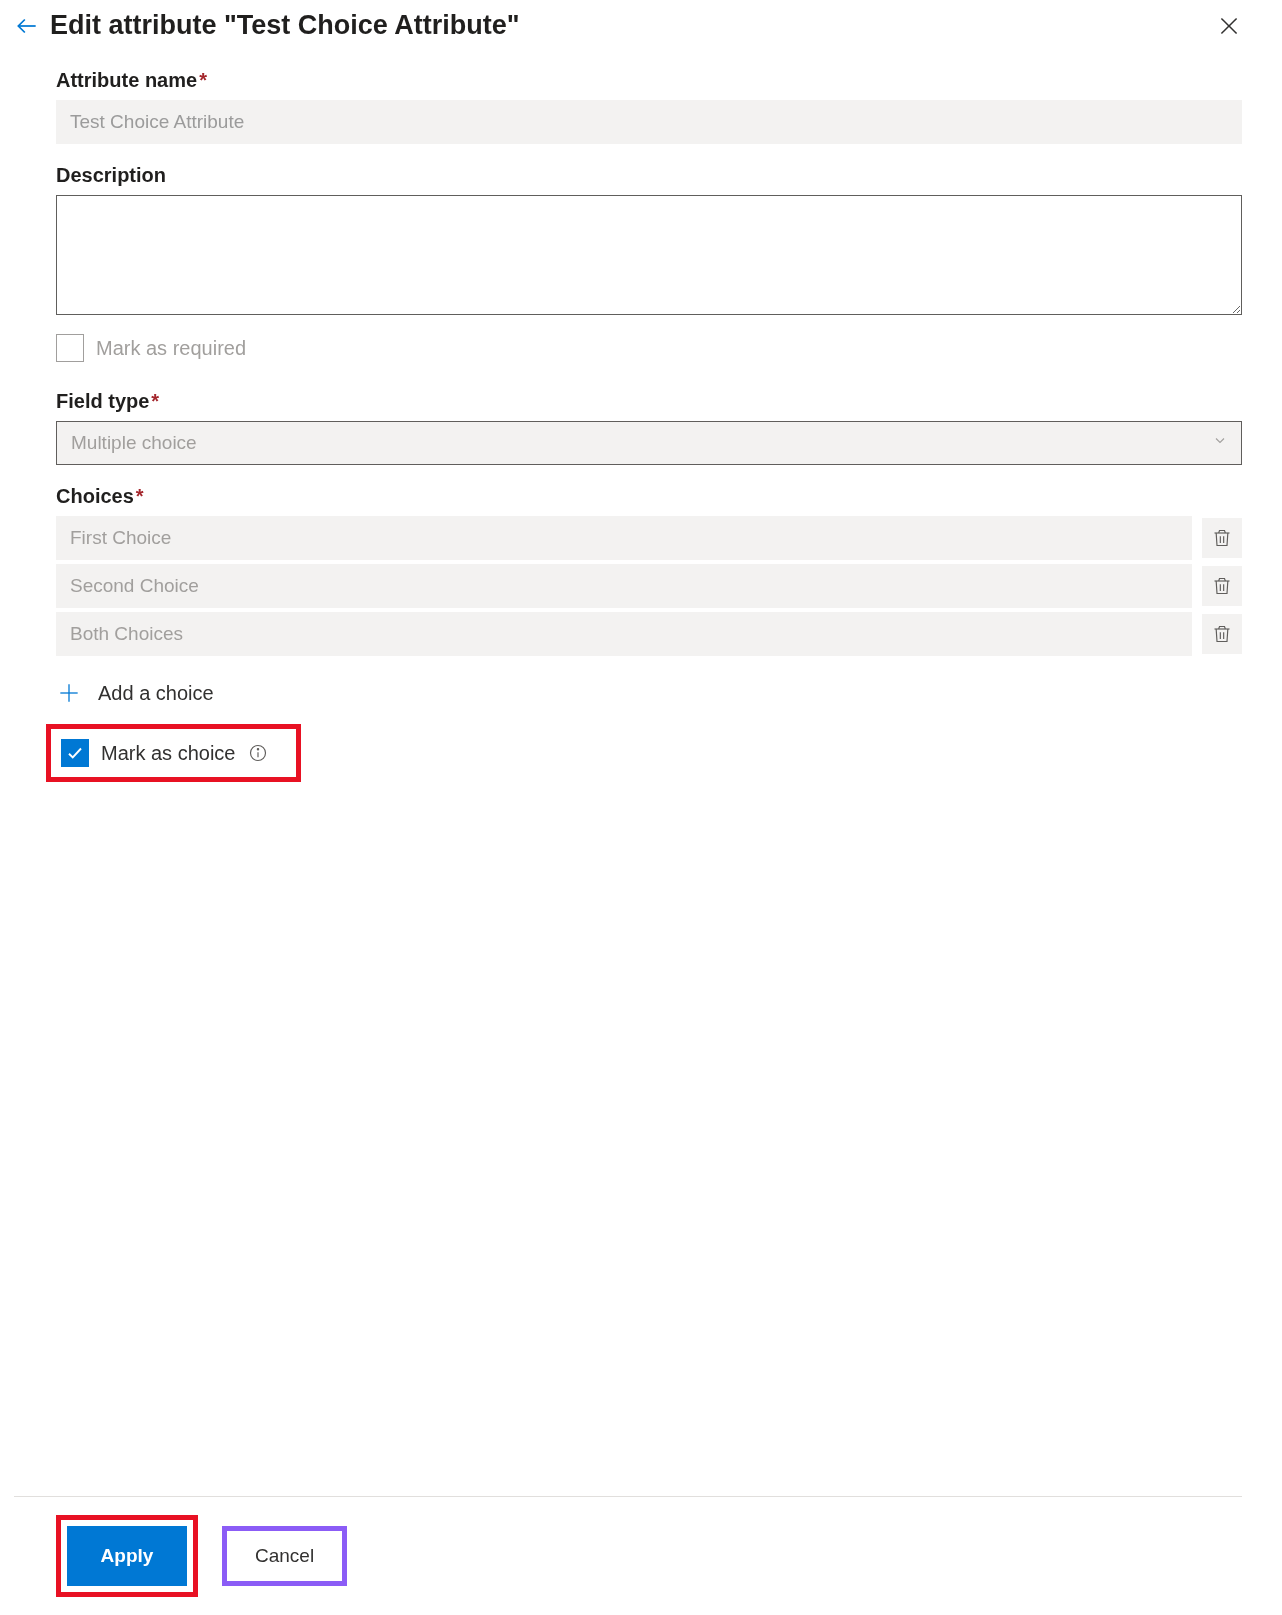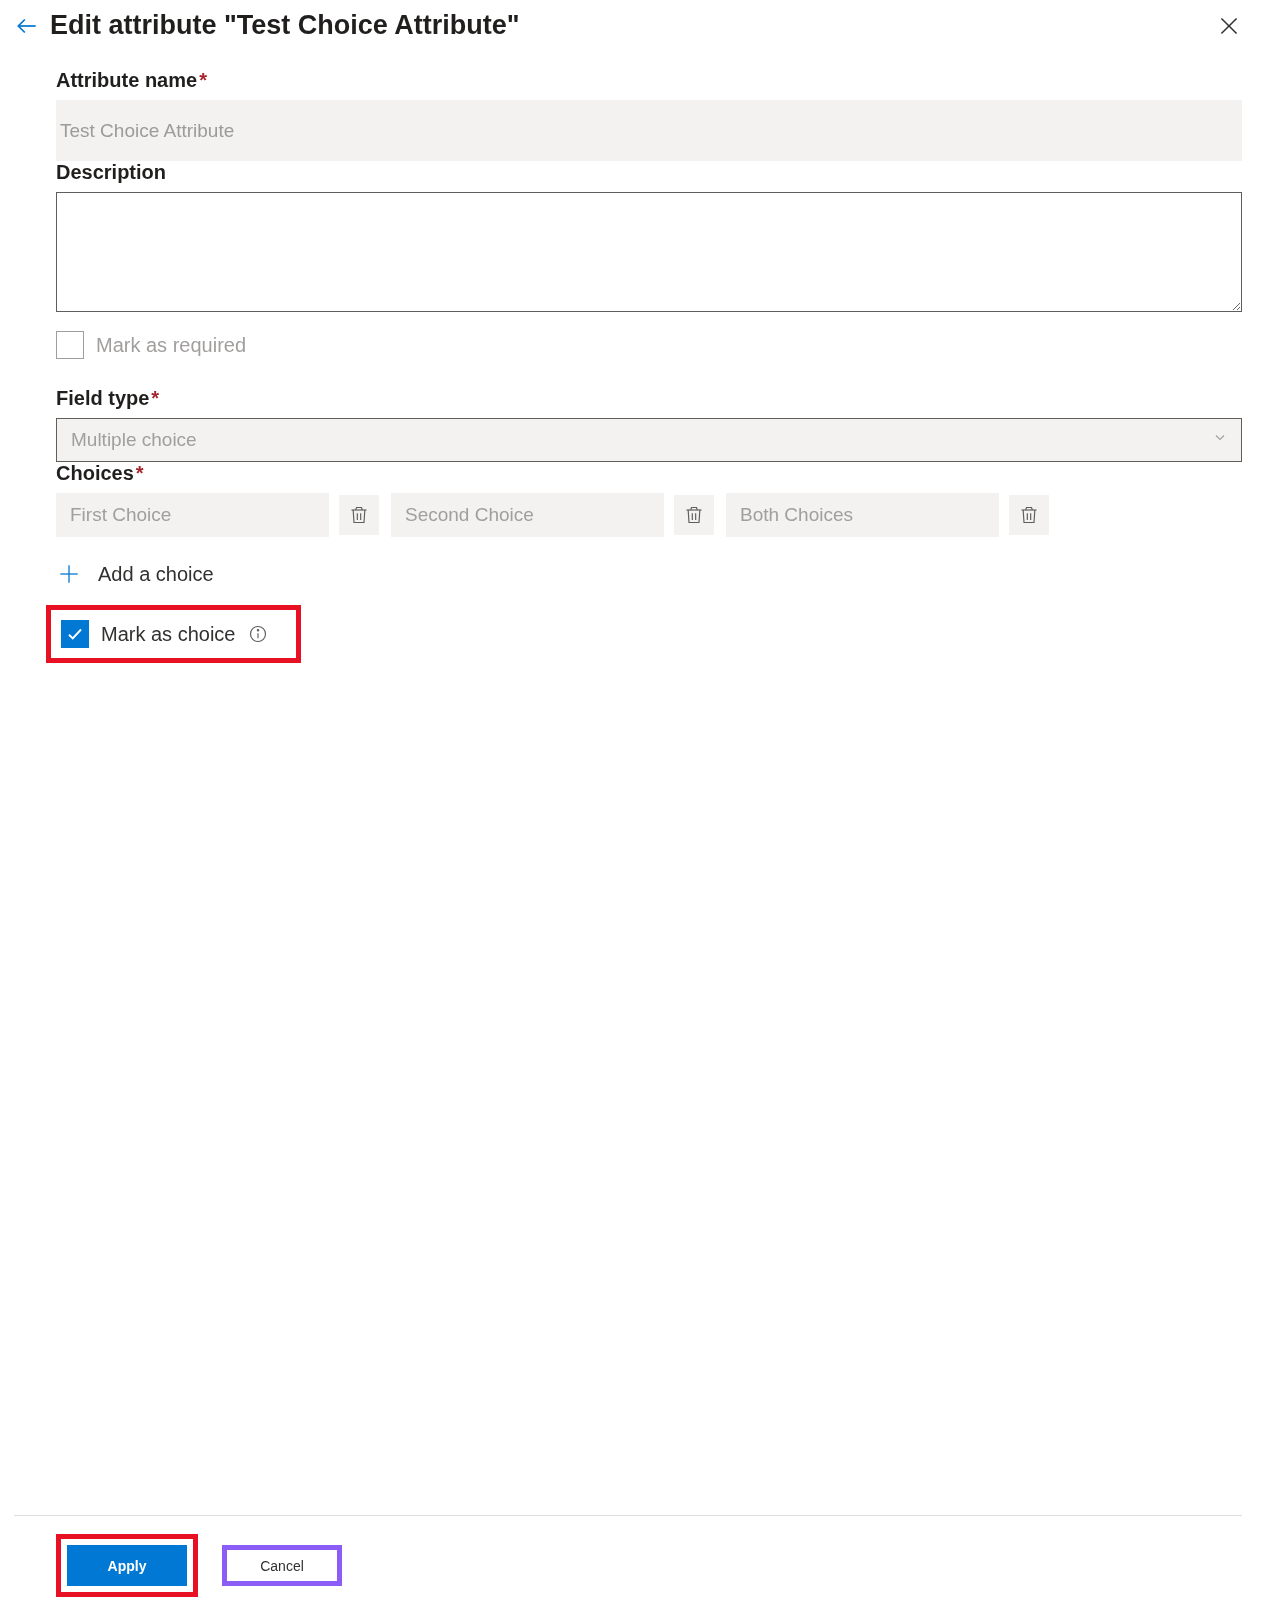--- a/index.html
+++ b/index.html
@@ -48,38 +48,39 @@
       cursor: pointer;
       display: inline-flex;
       color: #323130;
     }
     .form-area {
       padding-left: 42px;
       padding-right: 0;
       flex: 1;
     }
     .field-group {
+      margin-bottom: 20px;
     }
     .field-label {
       font-size: 20px;
       font-weight: 600;
       color: #201f1e;
       display: block;
       margin-bottom: 8px;
     }
     .required-star {
       color: #a4262c;
       margin-left: 2px;
     }
     .text-input {
       width: 100%;
-      height: 61px;
+      height: 44px;
       background: #f3f2f1;
       border: none;
-      padding: 0 4px;
+      padding: 0 14px;
       font-size: 19px;
       color: #9b9b9b;
       font-family: inherit;
     }
     .text-input::placeholder {
       color: #a19f9d;
     }
     .description-textarea {
       width: 100%;
       height: 120px;
@@ -138,22 +139,22 @@
     .select-chevron {
       position: absolute;
       right: 14px;
       top: 50%;
       transform: translateY(-50%);
       pointer-events: none;
       color: #a19f9d;
     }
     .choice-list {
       display: flex;
-      flex-direction: row;
-      gap: 12px;
+      flex-direction: column;
+      gap: 4px;
     }
     .choice-row {
       display: flex;
       align-items: center;
       gap: 10px;
     }
     .choice-input {
       flex: 1;
       height: 44px;
       background: #f3f2f1;
@@ -205,23 +206,23 @@
     }
     .footer {
       border-top: 1px solid #e1dfdd;
       padding: 18px 0;
       padding-left: 42px;
       display: flex;
       gap: 24px;
       align-items: center;
     }
     .btn {
-      height: 41px;
+      height: 60px;
       padding: 4px 28px;
-      font-size: 14px;
+      font-size: 19px;
       font-family: inherit;
       cursor: pointer;
       display: inline-flex;
       align-items: center;
       justify-content: center;
       min-width: 120px;
     }
     .btn-primary {
       background: #0078d4;
       color: #fff;

